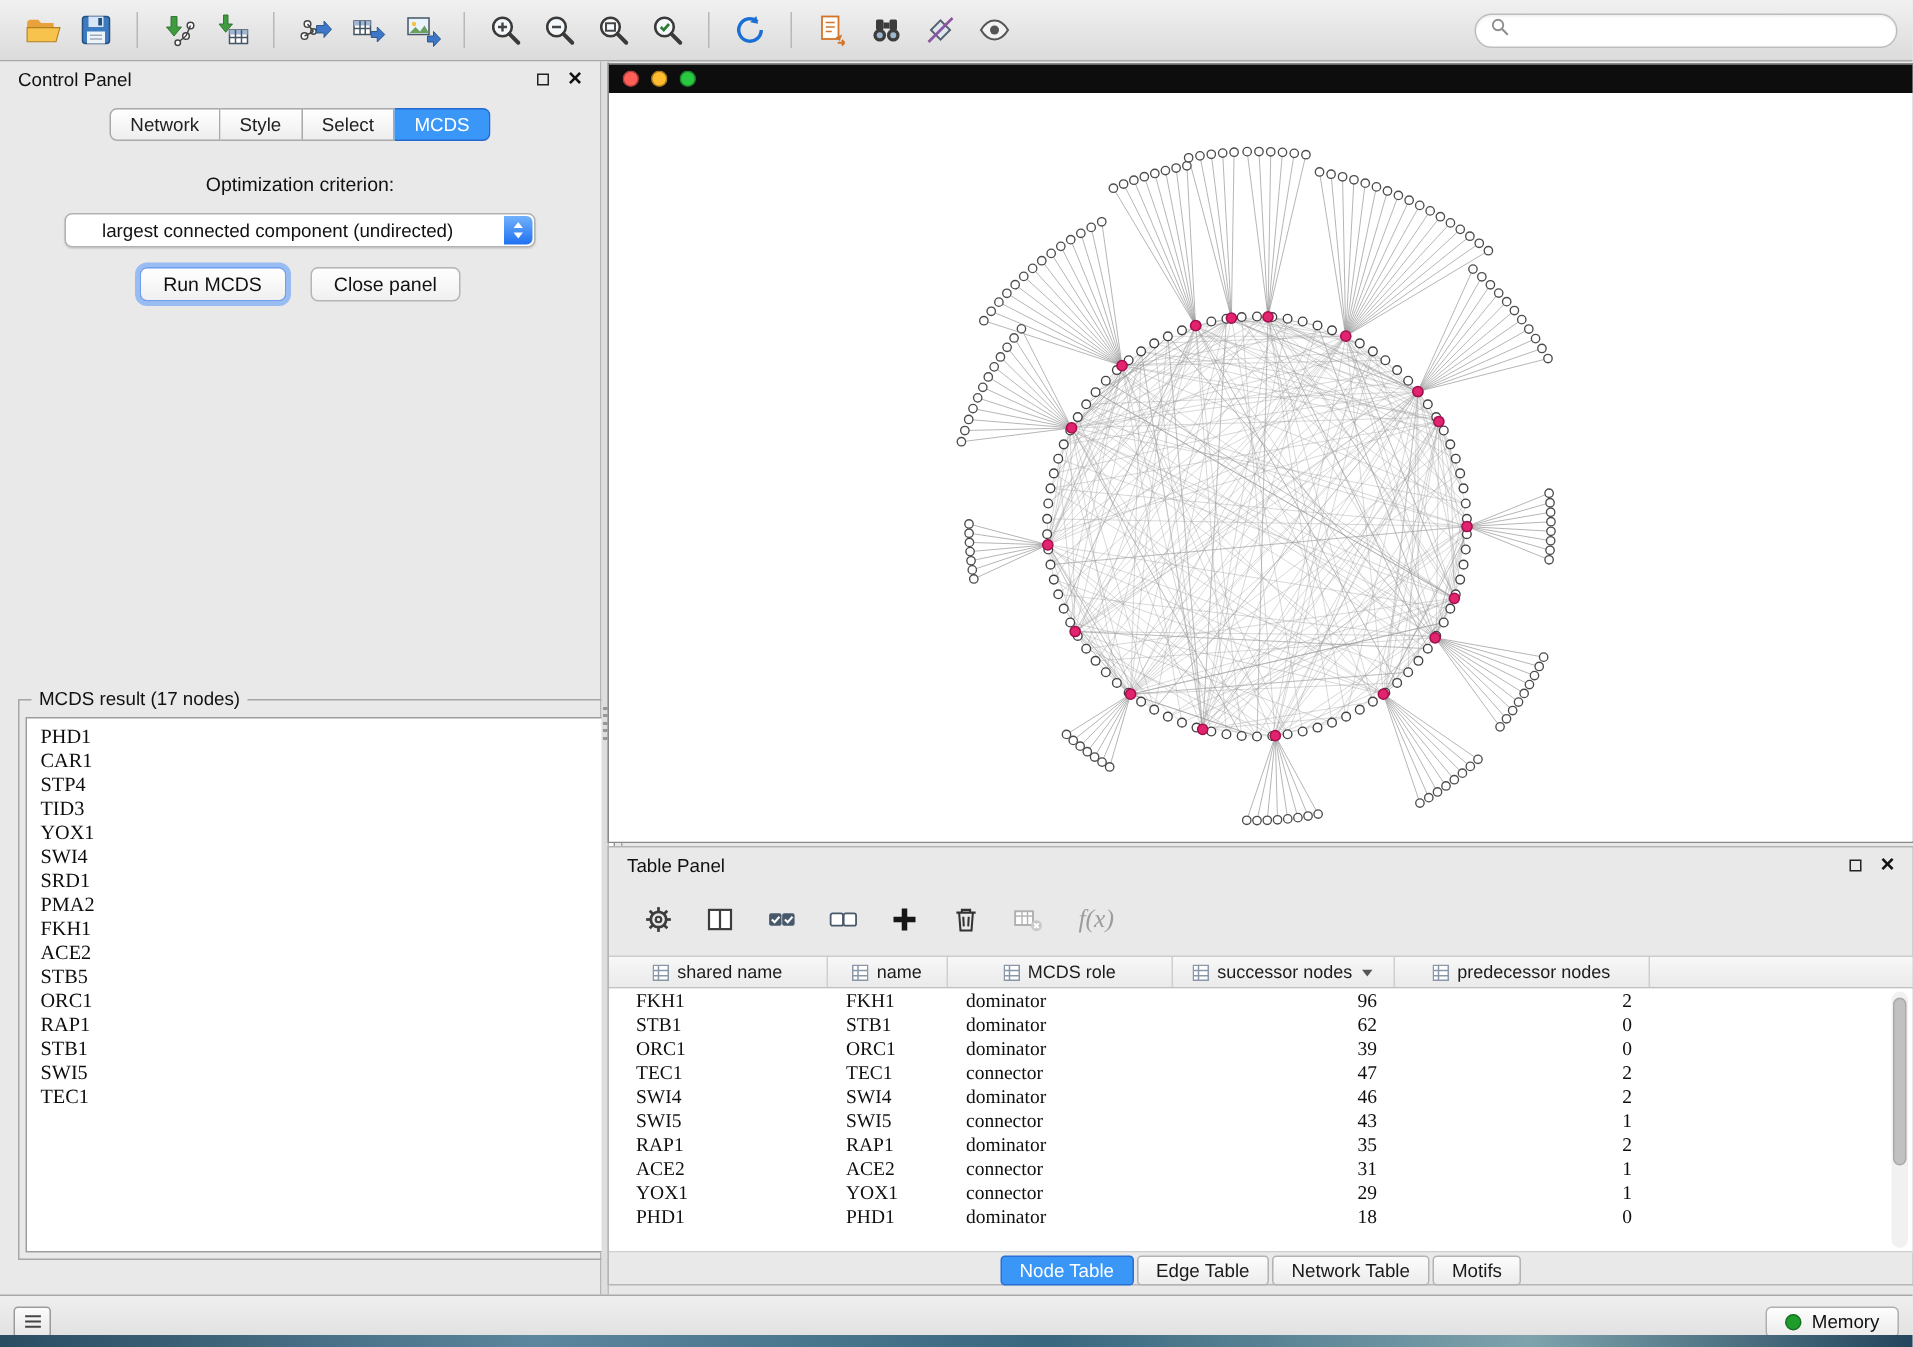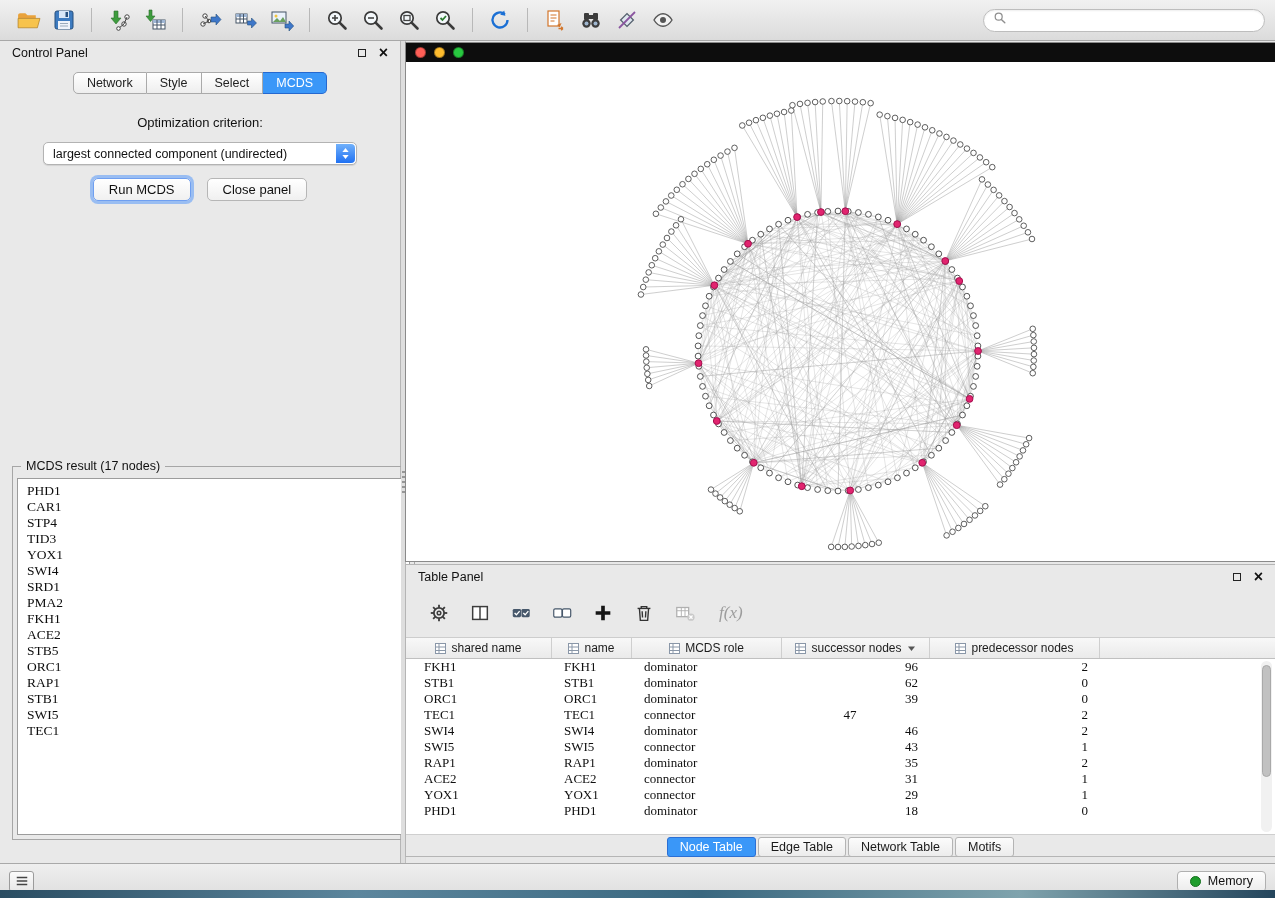--- a/index.html
+++ b/index.html
@@ -26,21 +26,21 @@
 
   
   #control-panel{position:absolute;left:0;top:41px;width:401px;height:822px;background:#e9e9e9;border-right:1px solid #b5b5b5;}
   .seg-tabs{display:flex;justify-content:center;margin-top:7px;}
   .seg{border:1px solid #aaa;border-left:none;background:linear-gradient(#fff,#eee);padding:3px 13px;font-size:12.5px;color:#222;}
   .seg:first-child{border-left:1px solid #aaa;border-radius:5px 0 0 5px;}
   .seg:last-child{border-radius:0 5px 5px 0;}
   .seg.active{background:var(--tab-active-blue,#3a97f8);color:#fff;border-color:#2568cf;}
   .opt-label{text-align:center;margin-top:21px;font-size:13px;color:#111;}
   .mac-select{margin:12px auto 0;width:314px;height:23px;background:#fff;border:1px solid #b3b3b3;border-radius:5px;
-    display:flex;align-items:center;font-size:12.5px;padding-left:9px;position:relative;box-shadow:0 1px 1px rgba(0,0,0,.1);}
+    display:flex;align-items:center;font-size:12.5px;padding-left:24px;position:relative;box-shadow:0 1px 1px rgba(0,0,0,.1);}
   .mac-select .stepper{position:absolute;right:1px;top:1px;bottom:1px;width:19px;border-radius:0 4px 4px 0;
     background:linear-gradient(#71b1fb,#2071f2);display:flex;align-items:center;justify-content:center;}
   .btn-row{display:flex;justify-content:center;gap:16px;margin-top:13px;}
   .mac-btn{background:linear-gradient(#fff,#f0f0f0);border:1px solid #b6b6b6;border-radius:5px;
     padding:3px 15px;font-size:13px;color:#111;font-family:"Liberation Sans",sans-serif;}
   .mac-btn.focused{box-shadow:0 0 0 3px rgba(100,160,248,.6);border-color:#6f9ff0;}
   .result-group{position:absolute;left:12px;top:425px;width:403px;height:374px;border:1px solid #a6a6a6;}
   .result-group .legend{position:absolute;top:-8px;left:8px;background:#e9e9e9;padding:0 5px;font-size:12.5px;color:#111;}
   .result-list{position:absolute;left:4px;right:4px;top:11px;bottom:4px;background:#fff;border:1px solid #9c9c9c;
     padding:4px 0 0 9px;overflow:hidden;}
@@ -1154,21 +1154,21 @@
             <div class="tbl-cell c0" style="width: 146px;">ORC1</div>
             <div class="tbl-cell c1" style="width: 80px;">ORC1</div>
             <div class="tbl-cell c2" style="width: 150px;">dominator</div>
             <div class="tbl-cell c3" style="width: 148px;">39</div>
             <div class="tbl-cell c4" style="width: 170px;">0</div>
           </div>
           <div class="tbl-row">
             <div class="tbl-cell c0" style="width: 146px;">TEC1</div>
             <div class="tbl-cell c1" style="width: 80px;">TEC1</div>
             <div class="tbl-cell c2" style="width: 150px;">connector</div>
-            <div class="tbl-cell c3" style="width: 148px; text-align: center;">47</div>
+            <div class="tbl-cell c3" style="width: 148px;">47</div>
             <div class="tbl-cell c4" style="width: 170px;">2</div>
           </div>
           <div class="tbl-row">
             <div class="tbl-cell c0" style="width: 146px;">SWI4</div>
             <div class="tbl-cell c1" style="width: 80px;">SWI4</div>
             <div class="tbl-cell c2" style="width: 150px;">dominator</div>
             <div class="tbl-cell c3" style="width: 148px;">46</div>
             <div class="tbl-cell c4" style="width: 170px;">2</div>
           </div>
           <div class="tbl-row">

